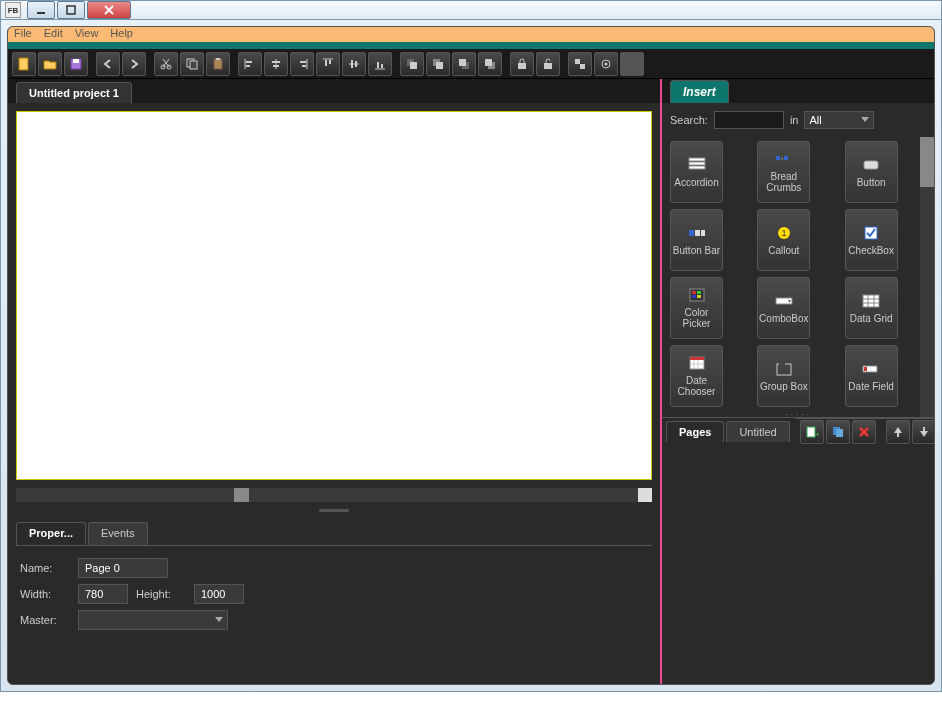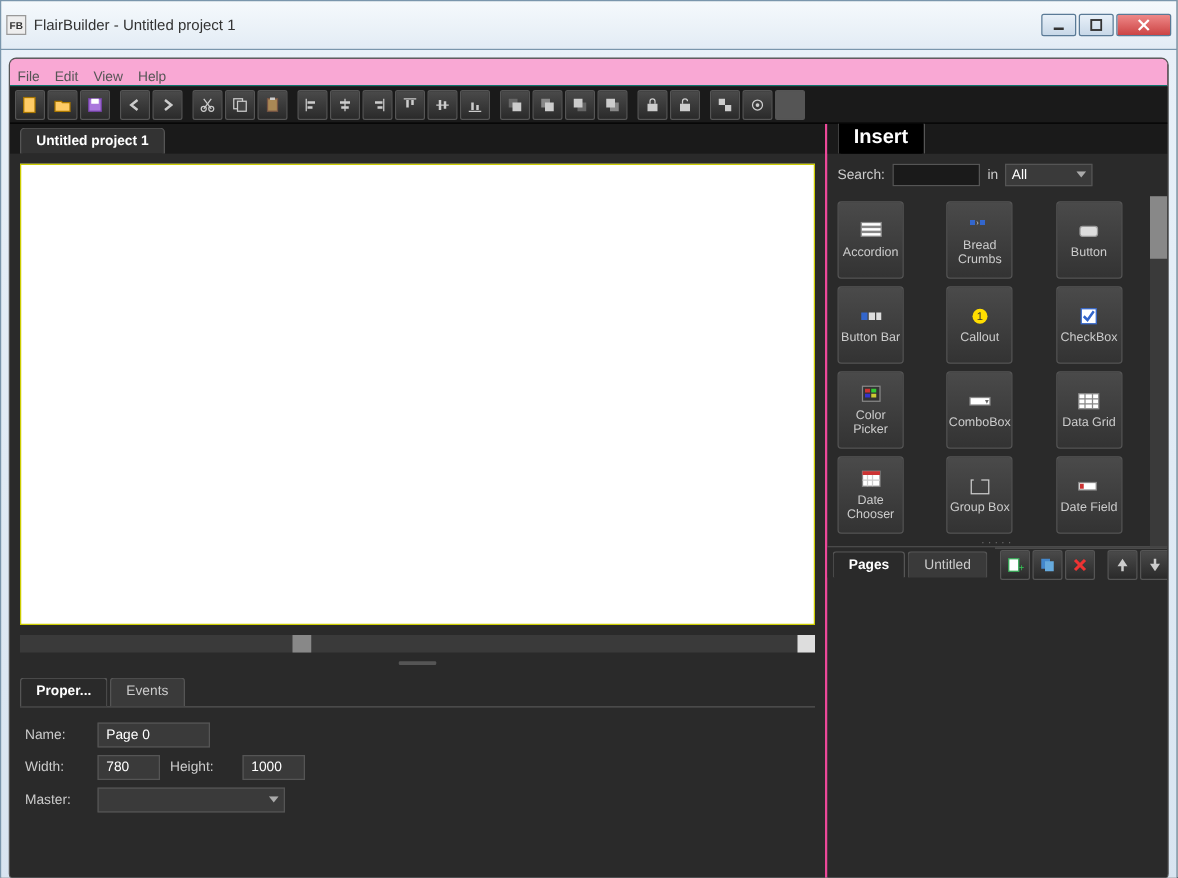--- a/index.html
+++ b/index.html
@@ -1,26 +1,26 @@
 <!DOCTYPE html>
 <html><head>
 <meta charset="utf-8">
 <style>
 * { margin: 0; padding: 0; box-sizing: border-box; font-family: Tahoma, Arial, sans-serif; }
 body { background: #d4e4f0; overflow: hidden; }
 .window { width: 942px; height: 702px; background: #fff; position: relative; }
-.titlebar { height: 40px; background: linear-gradient(#f5f9fc, #e3ecf5); border: 1px solid #7a96ac; display: flex; align-items: center; padding: 0 4px; font-size: 12px; }
+.titlebar { height: 20px; background: linear-gradient(#f5f9fc, #e3ecf5); border: 1px solid #7a96ac; display: flex; align-items: center; padding: 0 4px; font-size: 12px; }
 .titlebar-icon { width: 16px; height: 16px; background: #eee; border: 1px solid #999; margin-right: 6px; display: flex; align-items: center; justify-content: center; font-size: 8px; font-weight: bold; color: #333; }
 .titlebar-text { flex: 1; color: #333; }
 .win-controls { display: flex; gap: 2px; }
 .win-btn { width: 28px; height: 18px; border: 1px solid #5a7a96; background: linear-gradient(#e8f0f8, #c8d8e8); display: flex; align-items: center; justify-content: center; font-size: 11px; cursor: pointer; border-radius: 2px; }
 .win-btn.close { background: linear-gradient(#e88, #c44); color: #fff; width: 44px; }
 .app-frame { border: 1px solid #7a96ac; border-top: none; height: 672px; padding: 6px; background: linear-gradient(#e8f0f8, #d8e4f0); }
 .app-inner { background: #2a2a2a; height: 100%; display: flex; flex-direction: column; border-radius: 6px; overflow: hidden; border: 1px solid #555; }
-.menubar { height: 22px; background: #f9a8d4; display: flex; align-items: flex-end; padding: 0 6px; font-size: 11px; gap: 12px; color: #555; border-bottom: 1px solid #0f766e; }
+.menubar { height: 22px; background: #fdba74; display: flex; align-items: flex-start; padding: 0 6px; font-size: 11px; gap: 12px; color: #555; border-bottom: 7px solid #0f766e; }
 .menubar span { cursor: pointer; }
 .toolbar { height: 30px; background: #1a1a1a; display: flex; align-items: center; padding: 0 4px; gap: 2px; border-bottom: 1px solid #000; }
 .tb-btn { width: 24px; height: 24px; background: linear-gradient(#4a4a4a, #2a2a2a); border: 1px solid #555; display: flex; align-items: center; justify-content: center; cursor: pointer; border-radius: 2px; }
 .tb-sep { width: 4px; }
 .tb-icon { width: 14px; height: 14px; }
 .main-area { flex: 1; display: flex; overflow: hidden; }
 .left-col { flex: 1; display: flex; flex-direction: column; border-right: 2px solid #ec4899; }
 .canvas-tabs { height: 24px; background: #1a1a1a; display: flex; align-items: flex-end; padding: 0 8px; }
 .canvas-tab { background: #333; color: #fff; font-size: 11px; font-weight: bold; padding: 4px 12px; border-radius: 4px 4px 0 0; border: 1px solid #555; border-bottom: none; }
 .canvas-wrap { flex: 1; background: #2a2a2a; padding: 8px; overflow: hidden; position: relative; }
@@ -35,21 +35,21 @@
 .props-tabs { display: flex; height: 24px; border-bottom: 1px solid #555; }
 .props-tab { padding: 4px 12px; font-size: 11px; color: #ccc; cursor: pointer; border: 1px solid #555; border-bottom: none; background: #3a3a3a; border-radius: 3px 3px 0 0; margin-right: 2px; }
 .props-tab.active { background: #2a2a2a; color: #fff; font-weight: bold; }
 .props-body { padding: 12px 4px; font-size: 11px; color: #ccc; }
 .prop-row { display: flex; align-items: center; margin-bottom: 6px; gap: 8px; }
 .prop-label { width: 50px; }
 .prop-input { background: #3a3a3a; border: 1px solid #555; color: #fff; padding: 3px 6px; font-size: 11px; width: 90px; }
 .prop-select { background: #3a3a3a; border: 1px solid #555; color: #fff; padding: 2px 4px; font-size: 11px; width: 150px; height: 20px; display: flex; align-items: center; justify-content: flex-end; }
 .right-col { width: 272px; display: flex; flex-direction: column; background: #2a2a2a; }
 .insert-tabs { height: 24px; background: #1a1a1a; display: flex; align-items: flex-end; padding: 0 8px; }
-.insert-tab { background: #000000; color: #fff; font-size: 16px; font-weight: bold; padding: 4px 12px; border-radius: 4px 4px 0 0; border: 1px solid #555; border-bottom: none; }
+.insert-tab { background: #0f766e; color: #fff; font-size: 12px; font-weight: bold; padding: 4px 12px; border-radius: 4px 4px 0 0; border: 1px solid #555; border-bottom: none; font-style: italic; }
 .search-row { padding: 8px; display: flex; align-items: center; gap: 6px; font-size: 11px; color: #ccc; }
 .search-input { background: #1a1a1a; border: 1px solid #555; width: 70px; height: 18px; color: #fff; padding: 0 4px; }
 .search-select { background: #3a3a3a; border: 1px solid #555; color: #fff; font-size: 11px; width: 70px; height: 18px; display: flex; align-items: center; justify-content: space-between; padding: 0 4px; }
 .components-grid { padding: 4px 8px; display: grid; grid-template-columns: repeat(3, 1fr); gap: 6px; overflow-y: auto; position: relative; }
 .components-scroll { position: absolute; right: 0; top: 80px; bottom: 270px; width: 14px; background: #3a3a3a; }
 .components-scroll .thumb { background: #888; width: 100%; height: 50px; margin-top: 0; }
 .comp-item { width: 53px; height: 62px; background: linear-gradient(#4a4a4a, #333); border: 1px solid #555; border-radius: 3px; display: flex; flex-direction: column; align-items: center; justify-content: center; cursor: pointer; font-size: 10px; color: #ccc; text-align: center; gap: 4px; }
 .comp-icon { width: 18px; height: 16px; display: flex; align-items: center; justify-content: center; }
 .gripper { height: 6px; display: flex; align-items: center; justify-content: center; cursor: row-resize; }
 .gripper::after { content: '·····'; color: #666; font-size: 10px; letter-spacing: 2px; }
@@ -62,21 +62,20 @@
 .page-item { height: 22px; background: #fff; display: flex; align-items: center; padding: 0 6px; font-size: 11px; color: #333; gap: 6px; }
 .page-icon { width: 14px; height: 14px; background: #fff; border: 1px solid #8ab; border-radius: 2px; display: inline-block; }
 svg { display: block; }
 </style>
 </head>
 <body>
 
 <div class="window">
   <div class="titlebar">
     <div class="titlebar-icon">FB</div>
-    <div class="titlebar-text">FlairBuilder  - Untitled project 1</div>
     <div class="win-controls">
       <div class="win-btn">
           <svg width="10" height="10">
             <line x1="1" y1="8" x2="9" y2="8" stroke="#333" stroke-width="2"></line>
           </svg>
         </div>
       <div class="win-btn">
           <svg width="10" height="10">
             <rect x="1" y="1" width="8" height="8" fill="none" stroke="#333" stroke-width="1.5"></rect>
           </svg>

